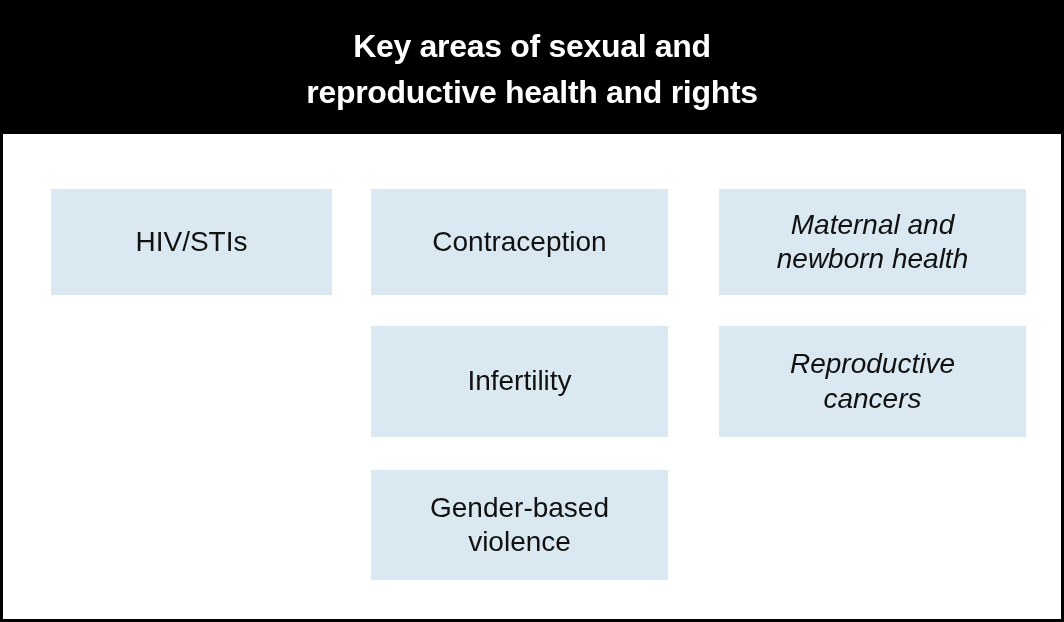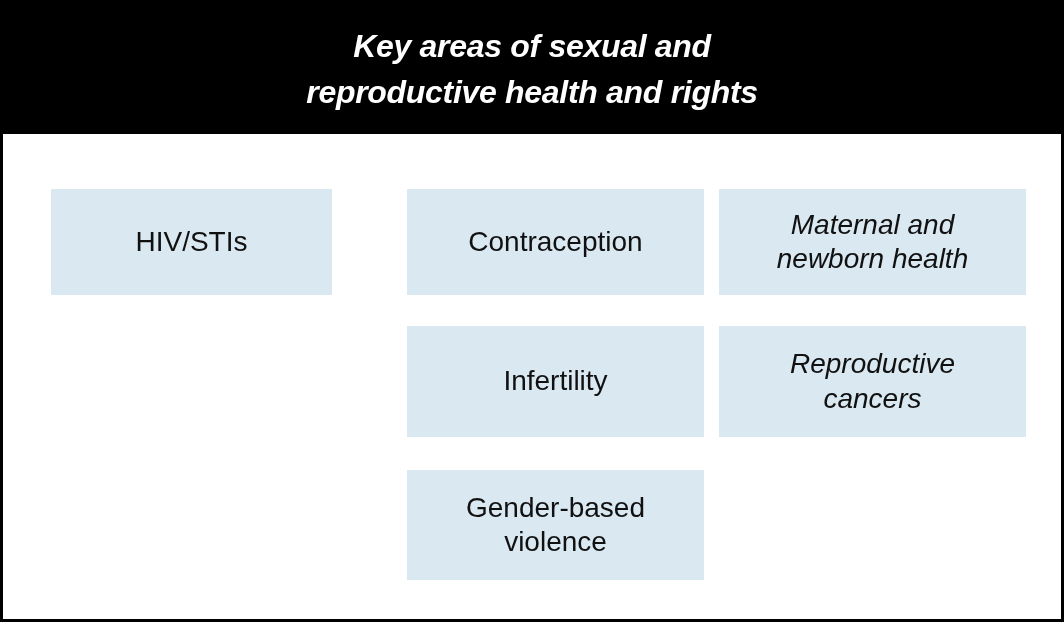--- a/index.html
+++ b/index.html
@@ -31,41 +31,40 @@
   }
   .header .title-line {
     display: block;
     color: var(--header-text, #ffffff);
     font-size: 32px;
     font-weight: 700;
     line-height: 46px;
     letter-spacing: -0.3px;
     text-align: right;
     white-space: nowrap;
-    font-style: italic;
   }
   .box {
     position: absolute;
     background: var(--box-bg, #d9e8f1);
     display: flex;
     align-items: center;
     justify-content: center;
     text-align: center;
   }
   .box .box-label {
     display: inline-block;
     max-width: 252px;
     color: var(--box-text, #111111);
     font-size: 28px;
     font-weight: 400;
     line-height: 1.22;
   }
   
   .c1 { left: 48px;  width: 281px; }
-  .c2 { left: 368px; width: 297px; margin-left: 36px; }
+  .c2 { left: 368px; width: 297px; }
   .c3 { left: 716px; width: 307px; font-style: italic; }
   
   .r1 { top: 186px; height: 106px; }
   .r2 { top: 323px; height: 111px; }
   .r3 { top: 467px; height: 110px; justify-content: center; }
 </style>
 </head>
 <body>
 
 <div class="frame">

